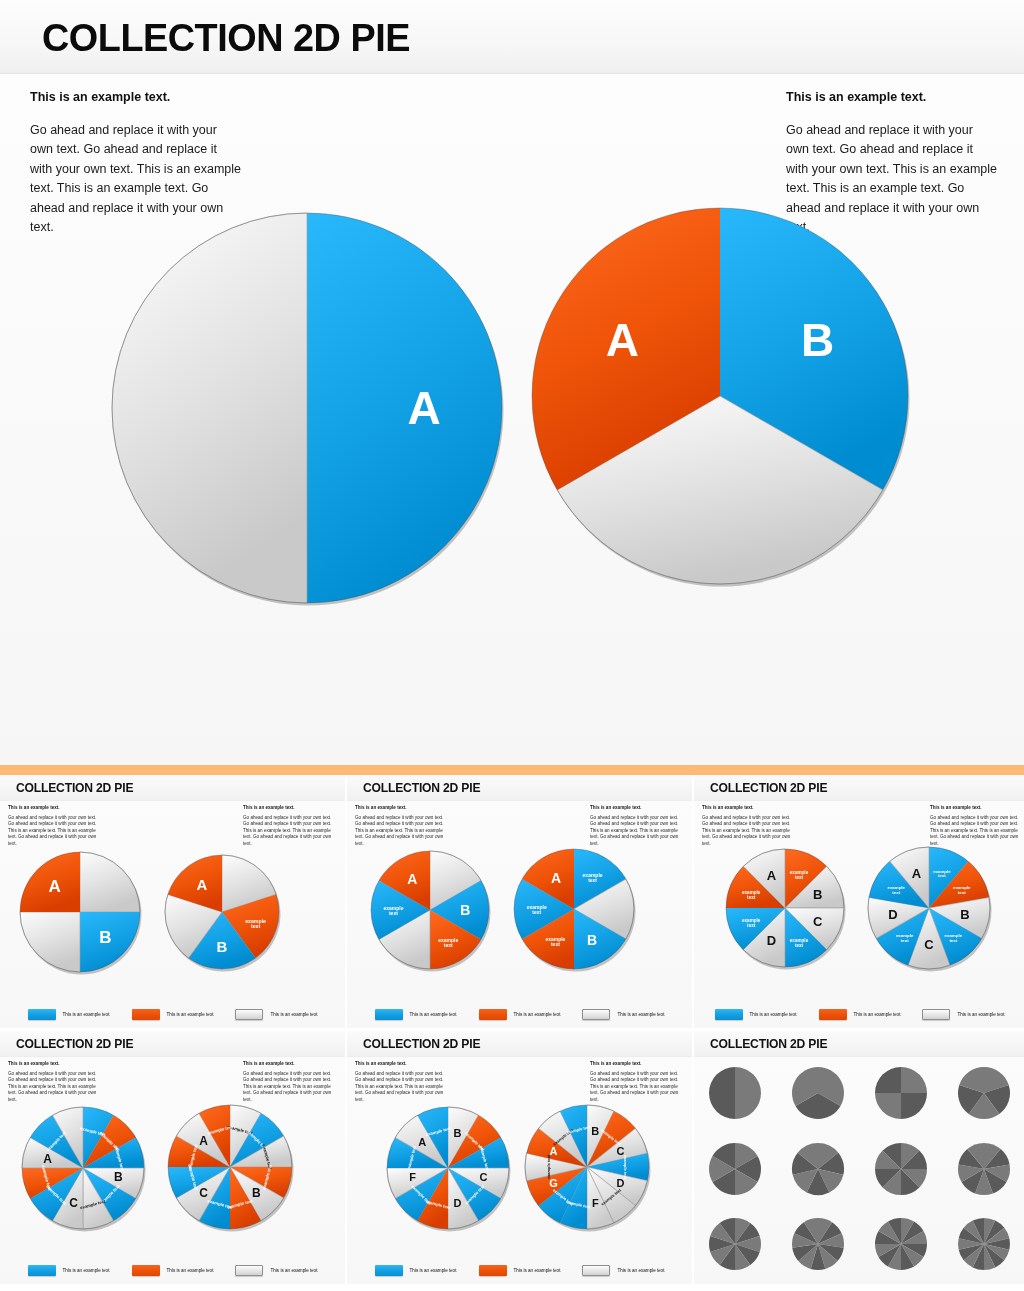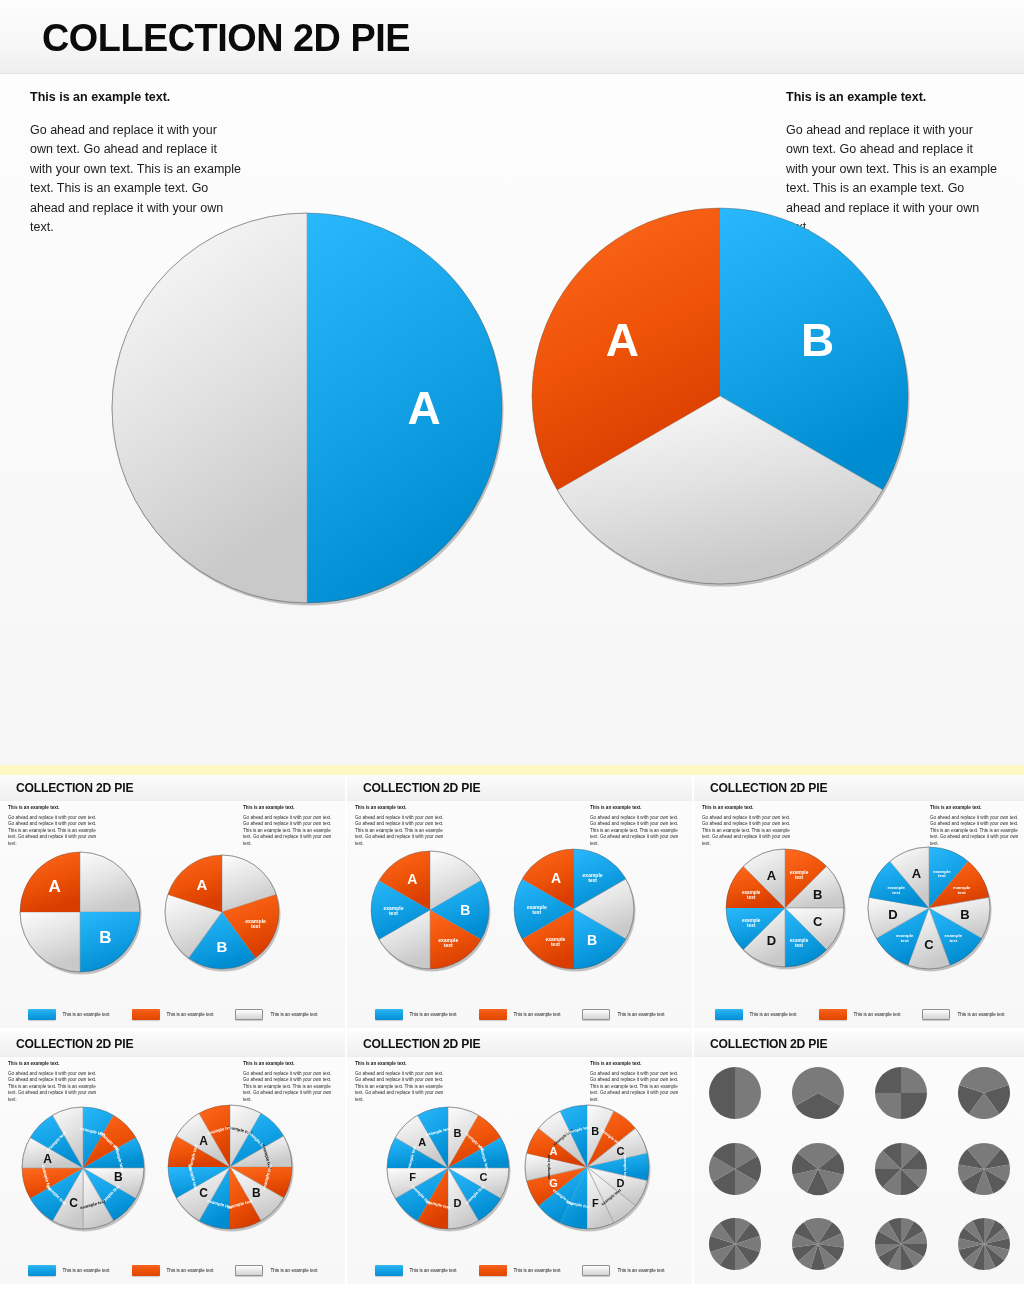--- a/index.html
+++ b/index.html
@@ -2,21 +2,21 @@
 <html><head>
 <meta charset="utf-8">
 <style>
   * { box-sizing: border-box; margin: 0; padding: 0; }
   html, body {
     width: 1024px; height: 1291px;
     font-family: "Liberation Sans", sans-serif;
     background: #ffffff;
     overflow: hidden;
   }
-  #root { position: relative; width: 1024px; height: 1291px; background: #fef9c3; }
+  #root { position: relative; width: 1024px; height: 1291px; background: #fdba74; }
 
   
   .hero-header {
     position: absolute; left: 0; top: 0; width: 1024px; height: 74px;
     background: linear-gradient(180deg, #fdfdfd 0%, #f7f7f7 60%, #efefef 100%);
     border-bottom: 1px solid #e3e3e3;
   }
   .hero-title {
     position: absolute; left: 42px; top: 16px;
     font-size: 39px; font-weight: bold; letter-spacing: -0.5px;

